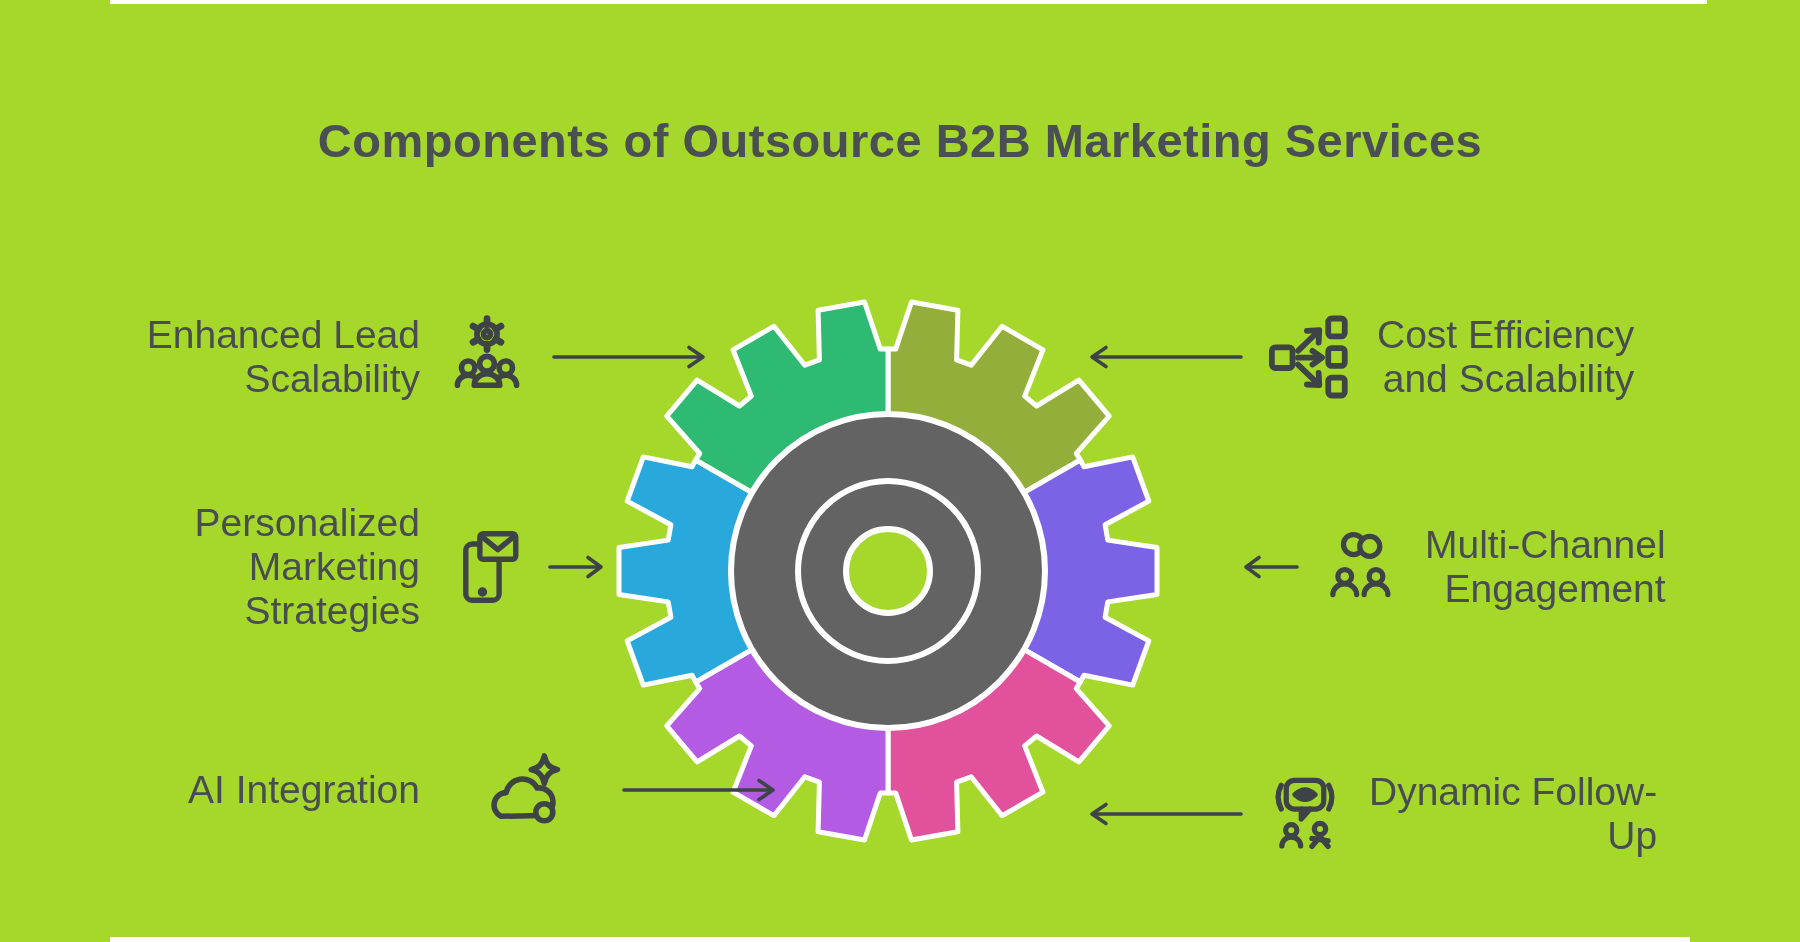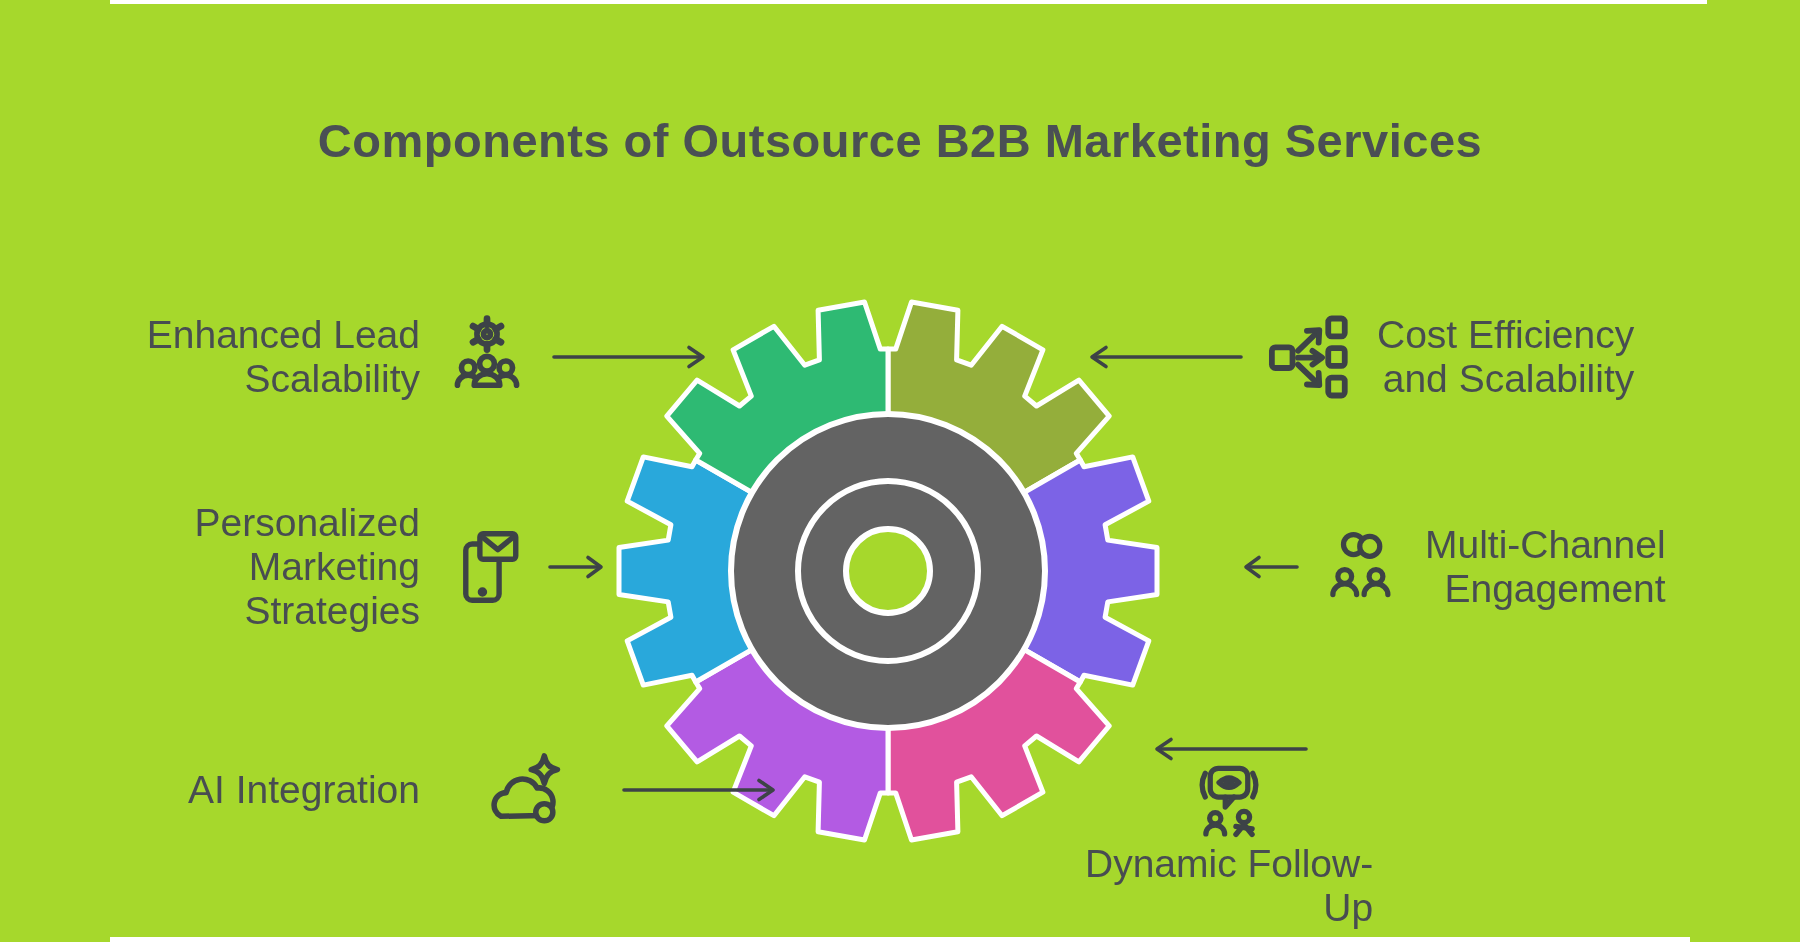--- a/index.html
+++ b/index.html
@@ -29,21 +29,21 @@
   .ico{color:var(--ink,#3d4347);flex:0 0 auto;}
   .gap-s{width:22px;flex:0 0 auto;}
   .gap-m{width:24px;flex:0 0 auto;}
   .arrow{color:var(--ink,#3d4347);flex:0 0 auto;}
   
   #row-1L{left:120px;top:298px;height:118px;}
   #row-2L{left:120px;top:488px;height:158px;}
   #row-3L{left:120px;top:736px;height:108px;gap:18px;}
   #row-1R{left:1085px;top:298px;height:118px;}
   #row-2R{left:1239px;top:497px;height:140px;}
-  #row-3R{left:1085px;top:736px;height:108px;flex-direction:column;}
+  #row-3R{left:1085px;top:760px;height:108px;}
   #gear-wrap{position:absolute;left:606px;top:289px;width:564px;height:564px;}
   svg{display:block;}
 </style>
 </head>
 <body>
 
 <div class="canvas">
 
   <div class="edge-strip top"></div>
   <div class="edge-strip bottom"></div>

